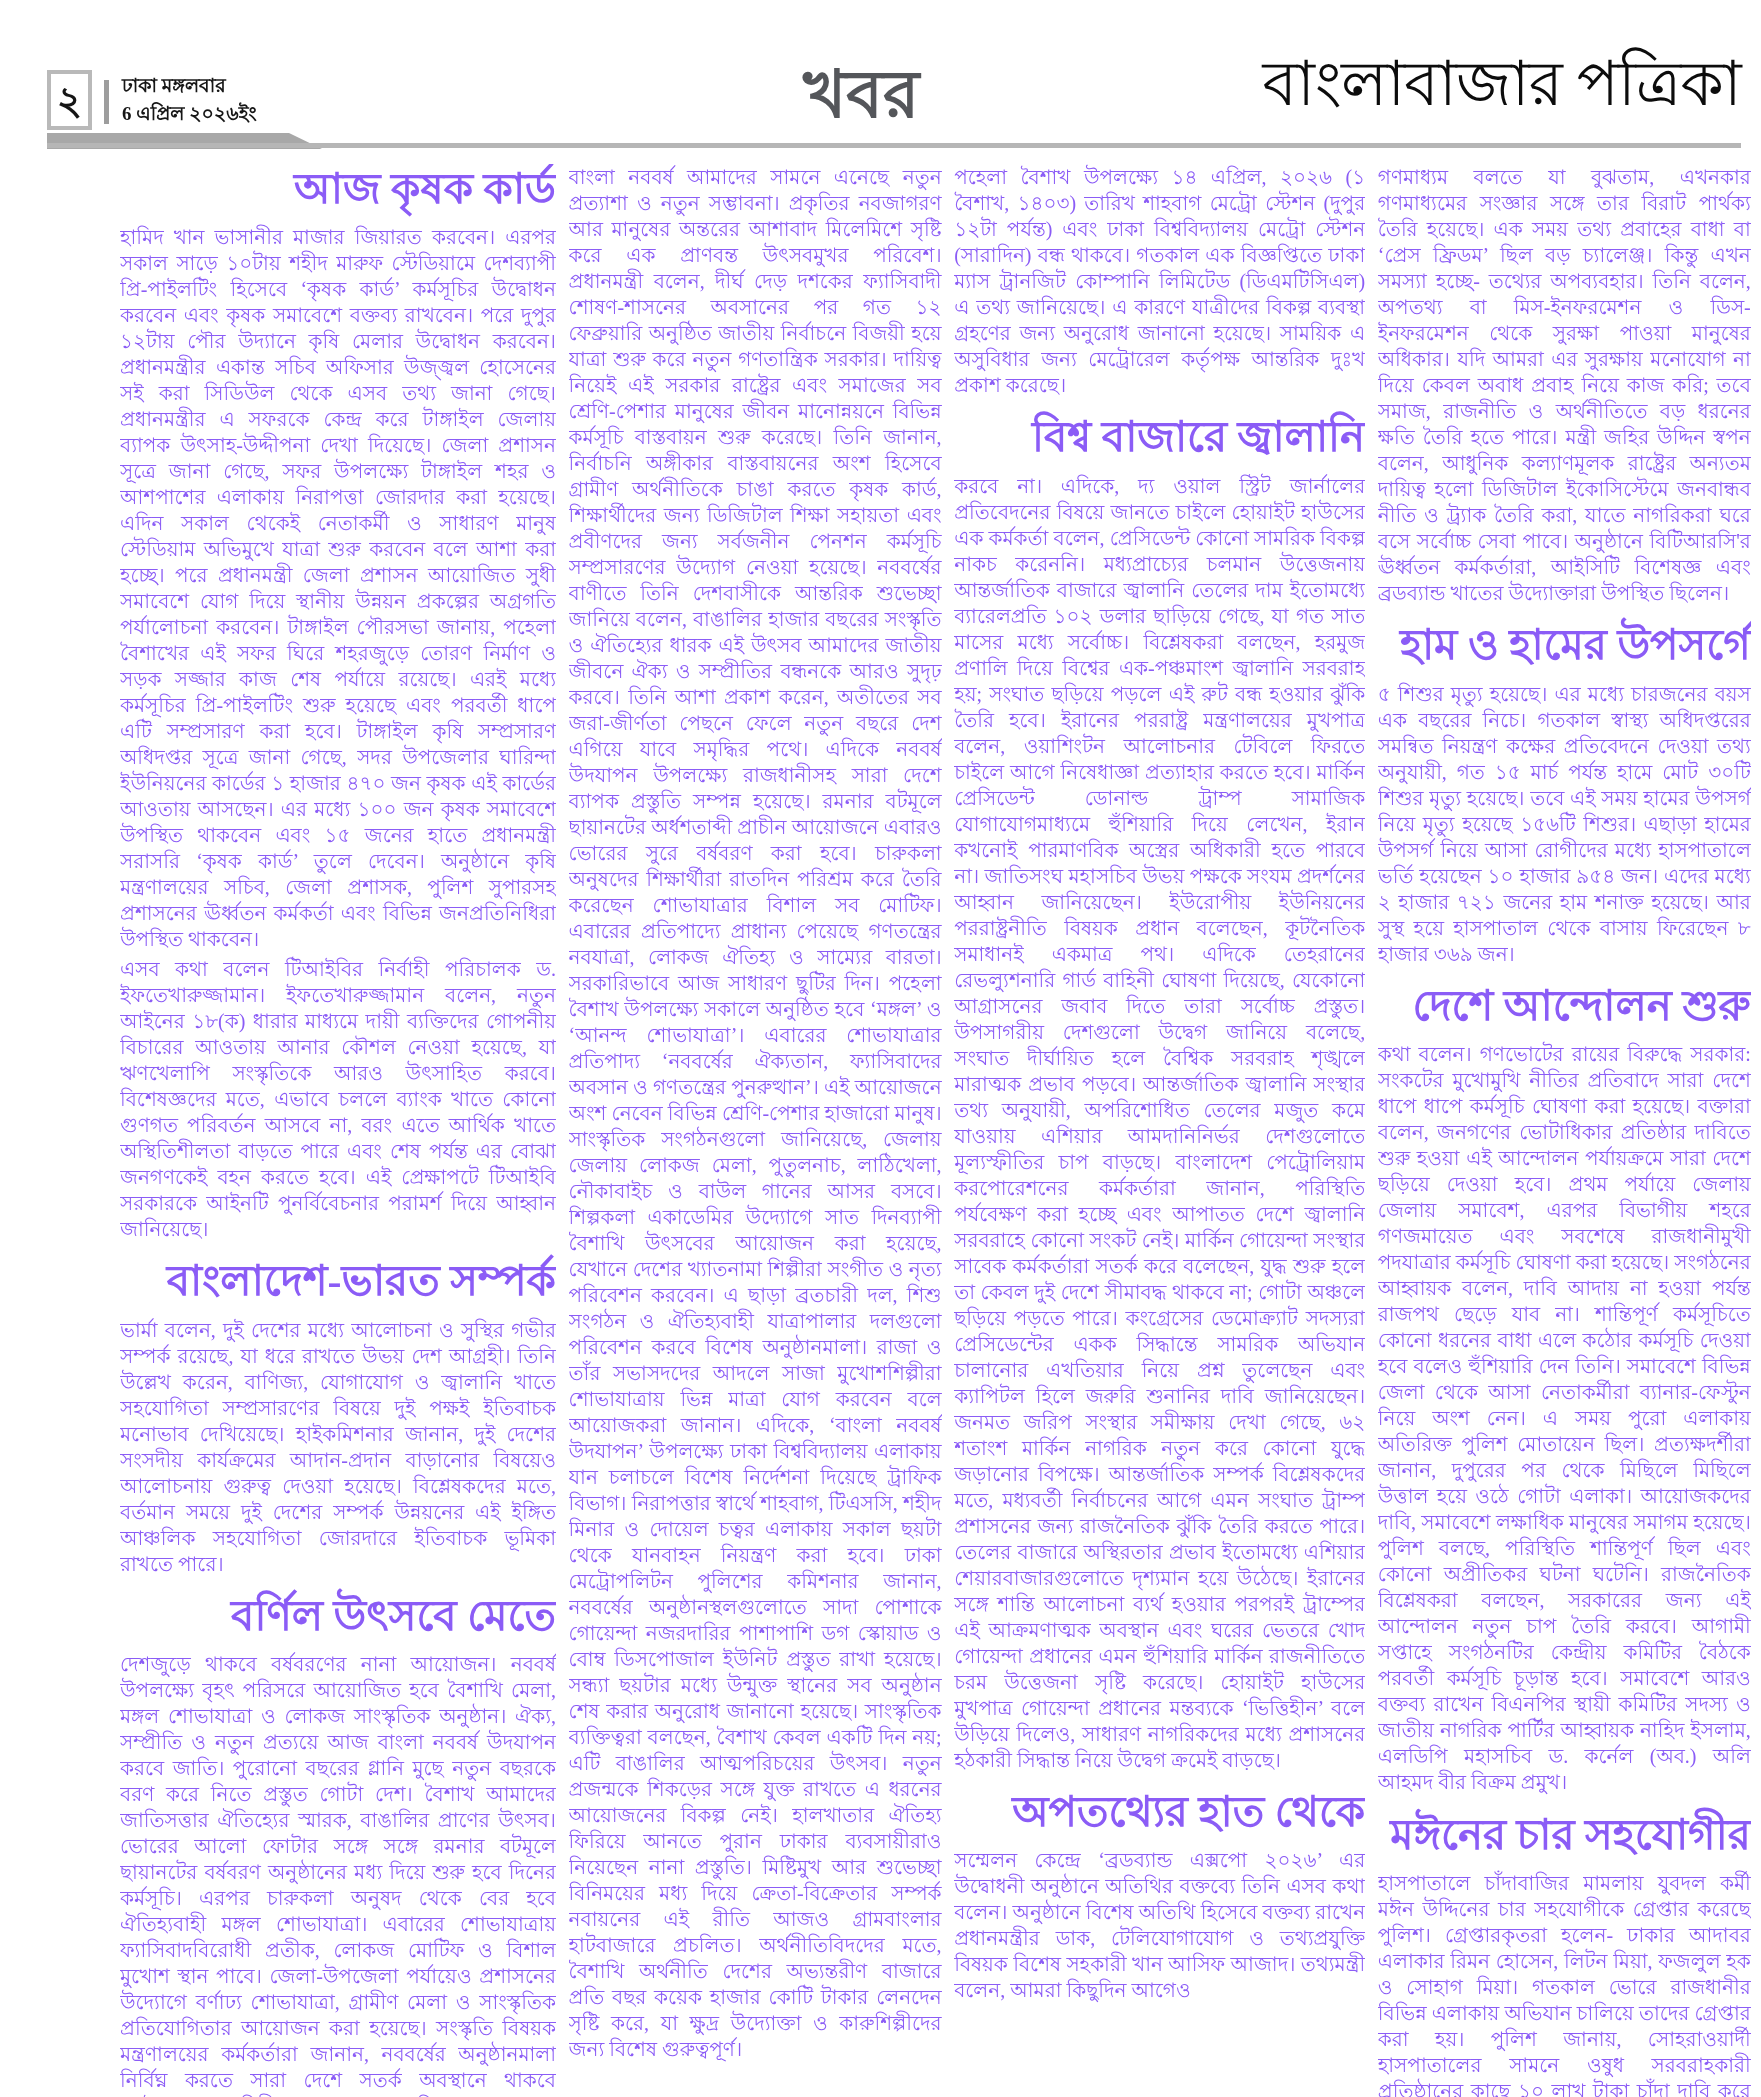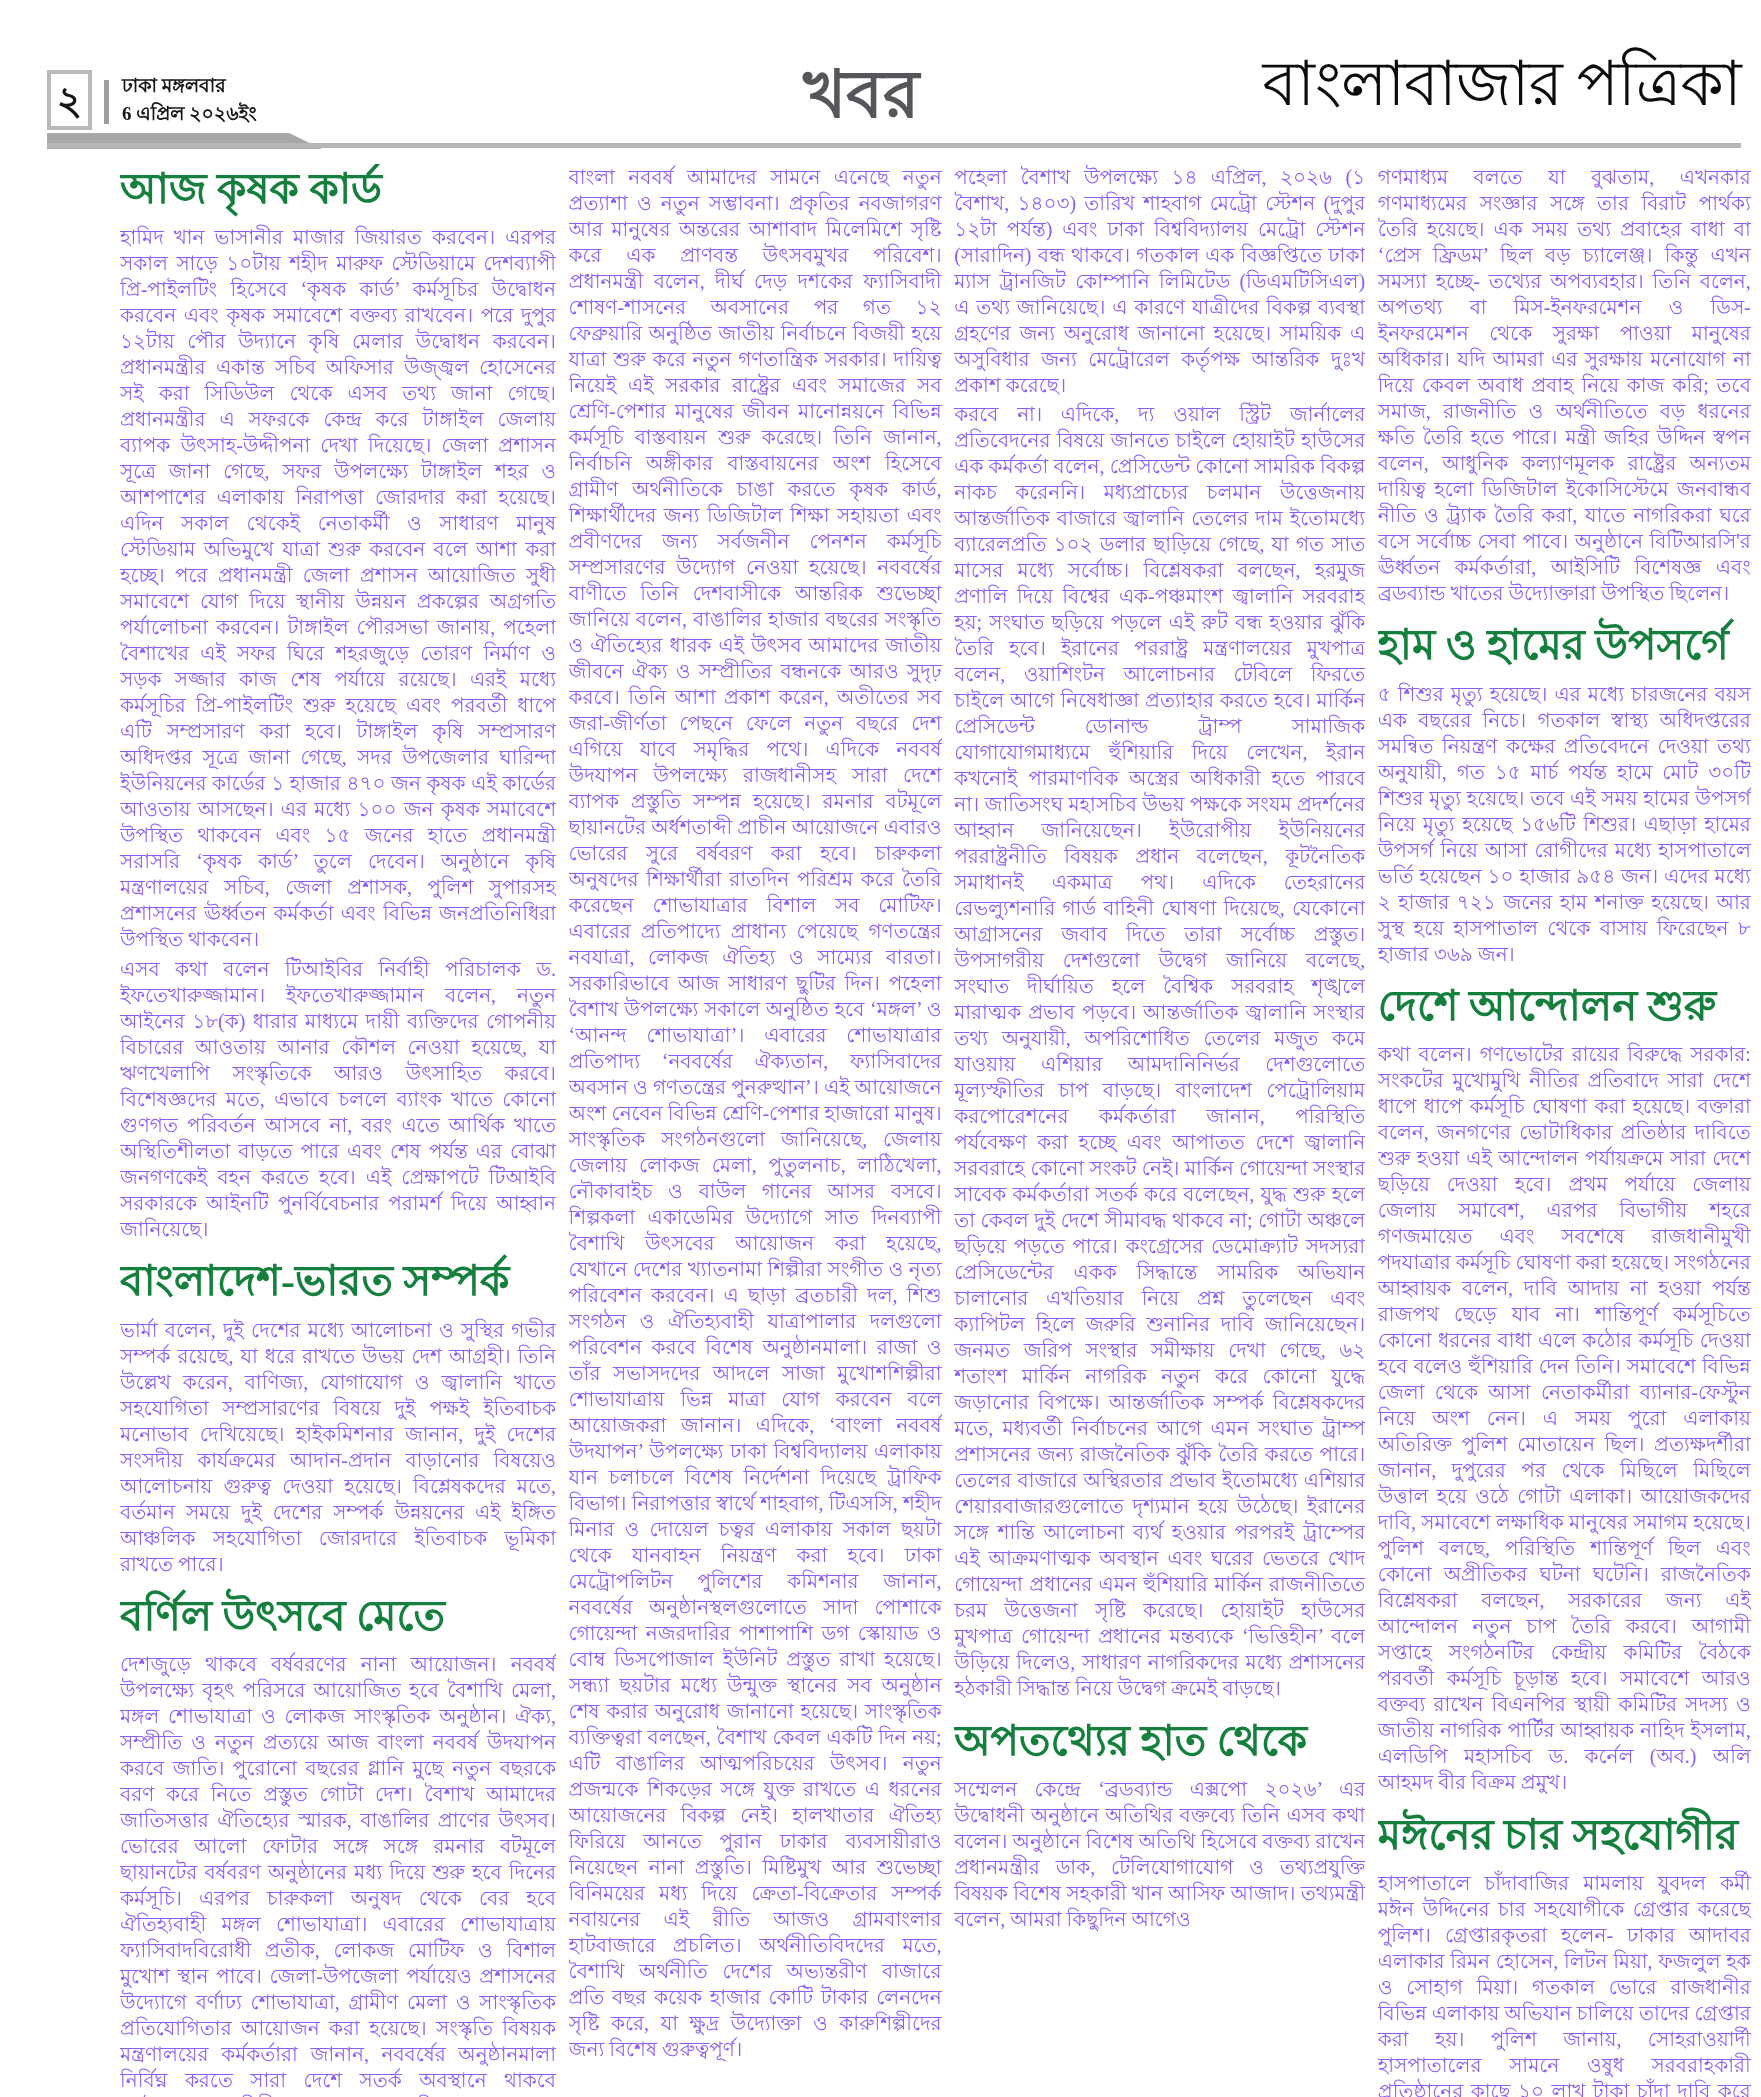--- a/index.html
+++ b/index.html
@@ -37,22 +37,22 @@
   }
   .rule-thin { position:absolute; left:47px; top:143px; width:1694px; height:5px; background:#b6b6b6; }
 
   
   .content {
     position:absolute; left:120px; top:164px; width:1632px; height:2450px;
     display:grid; grid-template-columns:436px 373px 411px 373px; column-gap:12.6px;
   }
   .col { overflow:hidden; height:2450px; }
   .headline {
-    font-size:42px; font-weight:bold; text-align:left;
-    line-height:1.22; margin:14.3px 0 9.2px 0; color:#15803d;
+    font-size:42px; font-weight:bold; text-align:right;
+    line-height:1.22; margin:14.3px 0 9.2px 0; color:#8b5cf6;
   }
   .story:first-child .headline { margin-top:0; }
   .body-text {
     font-size:20px; line-height:26px; text-align:justify; text-justify:inter-word;
     margin:0 0 3.4px 0; color:#8b5cf6; word-break:break-word;
   }
 </style>
 </head>
 <body>
 
@@ -97,20 +97,21 @@
       <article class="story">
         <p class="body-text">বাংলা নববর্ষ আমাদের সামনে এনেছে নতুন প্রত্যাশা ও নতুন সম্ভাবনা। প্রকৃতির নবজাগরণ আর মানুষের অন্তরের আশাবাদ মিলেমিশে সৃষ্টি করে এক প্রাণবন্ত উৎসবমুখর পরিবেশ। প্রধানমন্ত্রী বলেন, দীর্ঘ দেড় দশকের ফ্যাসিবাদী শোষণ-শাসনের অবসানের পর গত ১২ ফেব্রুয়ারি অনুষ্ঠিত জাতীয় নির্বাচনে বিজয়ী হয়ে যাত্রা শুরু করে নতুন গণতান্ত্রিক সরকার। দায়িত্ব নিয়েই এই সরকার রাষ্ট্রের এবং সমাজের সব শ্রেণি-পেশার মানুষের জীবন মানোন্নয়নে বিভিন্ন কর্মসূচি বাস্তবায়ন শুরু করেছে। তিনি জানান, নির্বাচনি অঙ্গীকার বাস্তবায়নের অংশ হিসেবে গ্রামীণ অর্থনীতিকে চাঙা করতে কৃষক কার্ড, শিক্ষার্থীদের জন্য ডিজিটাল শিক্ষা সহায়তা এবং প্রবীণদের জন্য সর্বজনীন পেনশন কর্মসূচি সম্প্রসারণের উদ্যোগ নেওয়া হয়েছে। নববর্ষের বাণীতে তিনি দেশবাসীকে আন্তরিক শুভেচ্ছা জানিয়ে বলেন, বাঙালির হাজার বছরের সংস্কৃতি ও ঐতিহ্যের ধারক এই উৎসব আমাদের জাতীয় জীবনে ঐক্য ও সম্প্রীতির বন্ধনকে আরও সুদৃঢ় করবে। তিনি আশা প্রকাশ করেন, অতীতের সব জরা-জীর্ণতা পেছনে ফেলে নতুন বছরে দেশ এগিয়ে যাবে সমৃদ্ধির পথে। এদিকে নববর্ষ উদযাপন উপলক্ষ্যে রাজধানীসহ সারা দেশে ব্যাপক প্রস্তুতি সম্পন্ন হয়েছে। রমনার বটমূলে ছায়ানটের অর্ধশতাব্দী প্রাচীন আয়োজনে এবারও ভোরের সুরে বর্ষবরণ করা হবে। চারুকলা অনুষদের শিক্ষার্থীরা রাতদিন পরিশ্রম করে তৈরি করেছেন শোভাযাত্রার বিশাল সব মোটিফ। এবারের প্রতিপাদ্যে প্রাধান্য পেয়েছে গণতন্ত্রের নবযাত্রা, লোকজ ঐতিহ্য ও সাম্যের বারতা। সরকারিভাবে আজ সাধারণ ছুটির দিন। পহেলা বৈশাখ উপলক্ষ্যে সকালে অনুষ্ঠিত হবে ‘মঙ্গল’ ও ‘আনন্দ শোভাযাত্রা’। এবারের শোভাযাত্রার প্রতিপাদ্য ‘নববর্ষের ঐক্যতান, ফ্যাসিবাদের অবসান ও গণতন্ত্রের পুনরুত্থান’। এই আয়োজনে অংশ নেবেন বিভিন্ন শ্রেণি-পেশার হাজারো মানুষ। সাংস্কৃতিক সংগঠনগুলো জানিয়েছে, জেলায় জেলায় লোকজ মেলা, পুতুলনাচ, লাঠিখেলা, নৌকাবাইচ ও বাউল গানের আসর বসবে। শিল্পকলা একাডেমির উদ্যোগে সাত দিনব্যাপী বৈশাখি উৎসবের আয়োজন করা হয়েছে, যেখানে দেশের খ্যাতনামা শিল্পীরা সংগীত ও নৃত্য পরিবেশন করবেন। এ ছাড়া ব্রতচারী দল, শিশু সংগঠন ও ঐতিহ্যবাহী যাত্রাপালার দলগুলো পরিবেশন করবে বিশেষ অনুষ্ঠানমালা। রাজা ও তাঁর সভাসদদের আদলে সাজা মুখোশশিল্পীরা শোভাযাত্রায় ভিন্ন মাত্রা যোগ করবেন বলে আয়োজকরা জানান। এদিকে, ‘বাংলা নববর্ষ উদযাপন’ উপলক্ষ্যে ঢাকা বিশ্ববিদ্যালয় এলাকায় যান চলাচলে বিশেষ নির্দেশনা দিয়েছে ট্রাফিক বিভাগ। নিরাপত্তার স্বার্থে শাহবাগ, টিএসসি, শহীদ মিনার ও দোয়েল চত্বর এলাকায় সকাল ছয়টা থেকে যানবাহন নিয়ন্ত্রণ করা হবে। ঢাকা মেট্রোপলিটন পুলিশের কমিশনার জানান, নববর্ষের অনুষ্ঠানস্থলগুলোতে সাদা পোশাকে গোয়েন্দা নজরদারির পাশাপাশি ডগ স্কোয়াড ও বোম্ব ডিসপোজাল ইউনিট প্রস্তুত রাখা হয়েছে। সন্ধ্যা ছয়টার মধ্যে উন্মুক্ত স্থানের সব অনুষ্ঠান শেষ করার অনুরোধ জানানো হয়েছে। সাংস্কৃতিক ব্যক্তিত্বরা বলছেন, বৈশাখ কেবল একটি দিন নয়; এটি বাঙালির আত্মপরিচয়ের উৎসব। নতুন প্রজন্মকে শিকড়ের সঙ্গে যুক্ত রাখতে এ ধরনের আয়োজনের বিকল্প নেই। হালখাতার ঐতিহ্য ফিরিয়ে আনতে পুরান ঢাকার ব্যবসায়ীরাও নিয়েছেন নানা প্রস্তুতি। মিষ্টিমুখ আর শুভেচ্ছা বিনিময়ের মধ্য দিয়ে ক্রেতা-বিক্রেতার সম্পর্ক নবায়নের এই রীতি আজও গ্রামবাংলার হাটবাজারে প্রচলিত। অর্থনীতিবিদদের মতে, বৈশাখি অর্থনীতি দেশের অভ্যন্তরীণ বাজারে প্রতি বছর কয়েক হাজার কোটি টাকার লেনদেন সৃষ্টি করে, যা ক্ষুদ্র উদ্যোক্তা ও কারুশিল্পীদের জন্য বিশেষ গুরুত্বপূর্ণ।</p>
       </article>
     </section>
 
     <section class="col">
       <article class="story">
         <p class="body-text">পহেলা বৈশাখ উপলক্ষ্যে ১৪ এপ্রিল, ২০২৬ (১ বৈশাখ, ১৪০৩) তারিখ শাহবাগ মেট্রো স্টেশন (দুপুর ১২টা পর্যন্ত) এবং ঢাকা বিশ্ববিদ্যালয় মেট্রো স্টেশন (সারাদিন) বন্ধ থাকবে। গতকাল এক বিজ্ঞপ্তিতে ঢাকা ম্যাস ট্রানজিট কোম্পানি লিমিটেড (ডিএমটিসিএল) এ তথ্য জানিয়েছে। এ কারণে যাত্রীদের বিকল্প ব্যবস্থা গ্রহণের জন্য অনুরোধ জানানো হয়েছে। সাময়িক এ অসুবিধার জন্য মেট্রোরেল কর্তৃপক্ষ আন্তরিক দুঃখ প্রকাশ করেছে।</p>
       </article>
       <article class="story">
+        <h2 class="headline">বিশ্ব বাজারে জ্বালানি</h2>
         <p class="body-text">করবে না। এদিকে, দ্য ওয়াল স্ট্রিট জার্নালের প্রতিবেদনের বিষয়ে জানতে চাইলে হোয়াইট হাউসের এক কর্মকর্তা বলেন, প্রেসিডেন্ট কোনো সামরিক বিকল্প নাকচ করেননি। মধ্যপ্রাচ্যের চলমান উত্তেজনায় আন্তর্জাতিক বাজারে জ্বালানি তেলের দাম ইতোমধ্যে ব্যারেলপ্রতি ১০২ ডলার ছাড়িয়ে গেছে, যা গত সাত মাসের মধ্যে সর্বোচ্চ। বিশ্লেষকরা বলছেন, হরমুজ প্রণালি দিয়ে বিশ্বের এক-পঞ্চমাংশ জ্বালানি সরবরাহ হয়; সংঘাত ছড়িয়ে পড়লে এই রুট বন্ধ হওয়ার ঝুঁকি তৈরি হবে। ইরানের পররাষ্ট্র মন্ত্রণালয়ের মুখপাত্র বলেন, ওয়াশিংটন আলোচনার টেবিলে ফিরতে চাইলে আগে নিষেধাজ্ঞা প্রত্যাহার করতে হবে। মার্কিন প্রেসিডেন্ট ডোনাল্ড ট্রাম্প সামাজিক যোগাযোগমাধ্যমে হুঁশিয়ারি দিয়ে লেখেন, ইরান কখনোই পারমাণবিক অস্ত্রের অধিকারী হতে পারবে না। জাতিসংঘ মহাসচিব উভয় পক্ষকে সংযম প্রদর্শনের আহ্বান জানিয়েছেন। ইউরোপীয় ইউনিয়নের পররাষ্ট্রনীতি বিষয়ক প্রধান বলেছেন, কূটনৈতিক সমাধানই একমাত্র পথ। এদিকে তেহরানের রেভল্যুশনারি গার্ড বাহিনী ঘোষণা দিয়েছে, যেকোনো আগ্রাসনের জবাব দিতে তারা সর্বোচ্চ প্রস্তুত। উপসাগরীয় দেশগুলো উদ্বেগ জানিয়ে বলেছে, সংঘাত দীর্ঘায়িত হলে বৈশ্বিক সরবরাহ শৃঙ্খলে মারাত্মক প্রভাব পড়বে। আন্তর্জাতিক জ্বালানি সংস্থার তথ্য অনুযায়ী, অপরিশোধিত তেলের মজুত কমে যাওয়ায় এশিয়ার আমদানিনির্ভর দেশগুলোতে মূল্যস্ফীতির চাপ বাড়ছে। বাংলাদেশ পেট্রোলিয়াম করপোরেশনের কর্মকর্তারা জানান, পরিস্থিতি পর্যবেক্ষণ করা হচ্ছে এবং আপাতত দেশে জ্বালানি সরবরাহে কোনো সংকট নেই। মার্কিন গোয়েন্দা সংস্থার সাবেক কর্মকর্তারা সতর্ক করে বলেছেন, যুদ্ধ শুরু হলে তা কেবল দুই দেশে সীমাবদ্ধ থাকবে না; গোটা অঞ্চলে ছড়িয়ে পড়তে পারে। কংগ্রেসের ডেমোক্র্যাট সদস্যরা প্রেসিডেন্টের একক সিদ্ধান্তে সামরিক অভিযান চালানোর এখতিয়ার নিয়ে প্রশ্ন তুলেছেন এবং ক্যাপিটল হিলে জরুরি শুনানির দাবি জানিয়েছেন। জনমত জরিপ সংস্থার সমীক্ষায় দেখা গেছে, ৬২ শতাংশ মার্কিন নাগরিক নতুন করে কোনো যুদ্ধে জড়ানোর বিপক্ষে। আন্তর্জাতিক সম্পর্ক বিশ্লেষকদের মতে, মধ্যবর্তী নির্বাচনের আগে এমন সংঘাত ট্রাম্প প্রশাসনের জন্য রাজনৈতিক ঝুঁকি তৈরি করতে পারে। তেলের বাজারে অস্থিরতার প্রভাব ইতোমধ্যে এশিয়ার শেয়ারবাজারগুলোতে দৃশ্যমান হয়ে উঠেছে। ইরানের সঙ্গে শান্তি আলোচনা ব্যর্থ হওয়ার পরপরই ট্রাম্পের এই আক্রমণাত্মক অবস্থান এবং ঘরের ভেতরে খোদ গোয়েন্দা প্রধানের এমন হুঁশিয়ারি মার্কিন রাজনীতিতে চরম উত্তেজনা সৃষ্টি করেছে। হোয়াইট হাউসের মুখপাত্র গোয়েন্দা প্রধানের মন্তব্যকে ‘ভিত্তিহীন’ বলে উড়িয়ে দিলেও, সাধারণ নাগরিকদের মধ্যে প্রশাসনের হঠকারী সিদ্ধান্ত নিয়ে উদ্বেগ ক্রমেই বাড়ছে।</p>
       </article>
       <article class="story">
         <h2 class="headline">অপতথ্যের হাত থেকে</h2>
         <p class="body-text">সম্মেলন কেন্দ্রে ‘ব্রডব্যান্ড এক্সপো ২০২৬’ এর উদ্বোধনী অনুষ্ঠানে অতিথির বক্তব্যে তিনি এসব কথা বলেন। অনুষ্ঠানে বিশেষ অতিথি হিসেবে বক্তব্য রাখেন প্রধানমন্ত্রীর ডাক, টেলিযোগাযোগ ও তথ্যপ্রযুক্তি বিষয়ক বিশেষ সহকারী খান আসিফ আজাদ। তথ্যমন্ত্রী বলেন, আমরা কিছুদিন আগেও</p>
       </article>
     </section>
 
     <section class="col">
       <article class="story">

